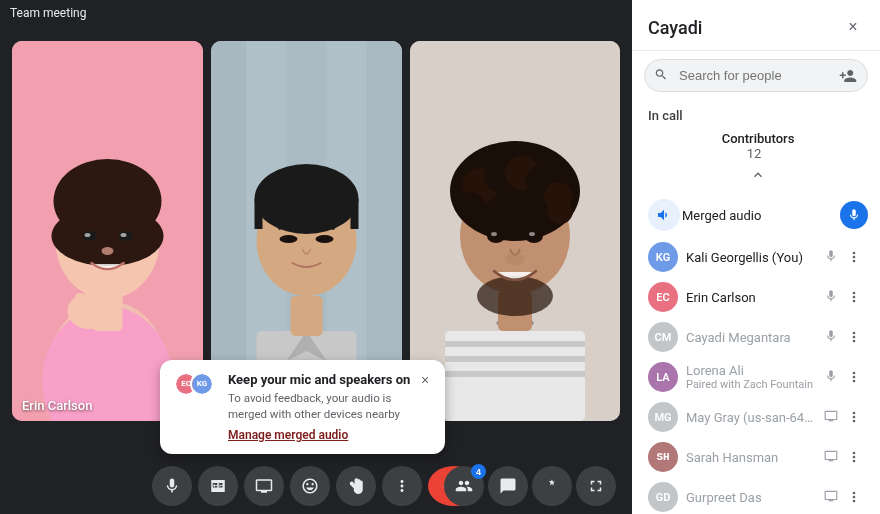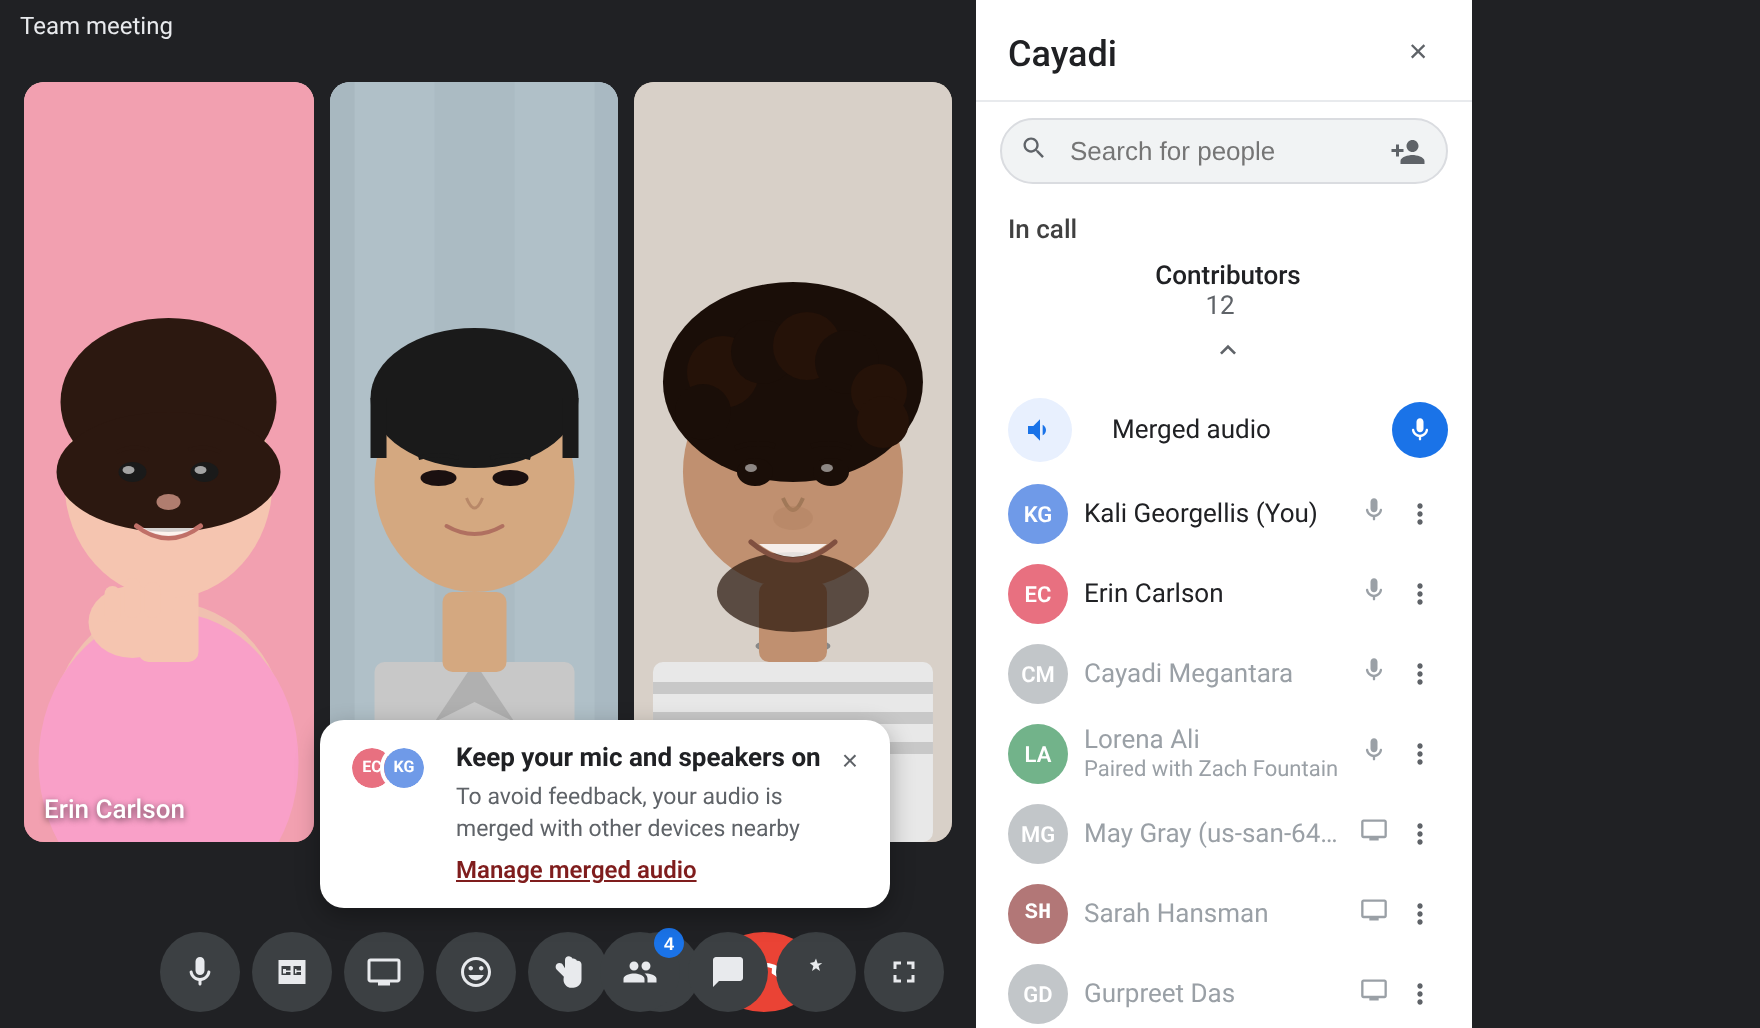--- a/index.html
+++ b/index.html
@@ -308,21 +308,21 @@
       display: flex;
       align-items: center;
       justify-content: center;
       border-radius: 50%;
     }
 
     .merged-audio-row {
       display: flex;
       align-items: center;
       padding: 6px 12px 6px 16px;
-      gap: 20px;
+      gap: 2px;
     }
 
     .merged-audio-icon {
       width: 32px;
       height: 32px;
       border-radius: 50%;
       background: #e8f0fe;
       display: flex;
       align-items: center;
       justify-content: center;
@@ -433,21 +433,21 @@
       top: 6px;
       left: 10px;
       color: #e8eaed;
       font-size: 12px;
       z-index: 2;
     }
   </style>
 </head>
 <body>
 
-<div style="display:flex; width:736px; height:514px;">
+<div style="display:flex; width:880px; height:514px;">
 
   <div class="main-area" style="flex:1; flex-direction:column;">
 
     <div class="title-bar">Team meeting</div>
 
     <div class="video-grid">
 
       <div class="video-tile woman-shape" style="position:relative;">
 
         <svg viewBox="0 0 200 380" style="position:absolute;width:100%;height:100%;" preserveAspectRatio="xMidYMid slice">
@@ -755,21 +755,21 @@
                 <path d="M12 14c1.66 0 3-1.34 3-3V5c0-1.66-1.34-3-3-3S9 3.34 9 5v6c0 1.66 1.34 3 3 3zm5.91-3c-.49 0-.9.36-.98.85C16.52 14.2 14.47 16 12 16s-4.52-1.8-4.93-4.15c-.08-.49-.49-.85-.98-.85-.61 0-1.09.54-1 1.14.49 3 2.89 5.35 5.91 5.78V20c0 .55.45 1 1 1s1-.45 1-1v-2.08c3.02-.43 5.42-2.78 5.91-5.78.1-.6-.39-1.14-1-1.14z"></path>
               </svg></span>
       <button class="more-btn">
               <svg width="16" height="16" viewBox="0 0 24 24" fill="#5f6368">
                 <path d="M12 8c1.1 0 2-.9 2-2s-.9-2-2-2-2 .9-2 2 .9 2 2 2zm0 2c-1.1 0-2 .9-2 2s.9 2 2 2 2-.9 2-2-.9-2-2-2zm0 6c-1.1 0-2 .9-2 2s.9 2 2 2 2-.9 2-2-.9-2-2-2z"></path>
               </svg>
             </button>
     </div>
   </div>
         <div class="participant-row dimmed">
-    <div class="avatar-placeholder" style="background:#15803d; opacity:0.6;">
+    <div class="avatar-placeholder" style="background:#701a75; opacity:0.6;">
       LA
     </div>
     <div class="participant-info">
       <div class="participant-name">Lorena Ali</div>
       <div class="participant-sub">Paired with Zach Fountain</div>
     </div>
     <div class="participant-actions">
       <span class="participant-mic-icon"><svg width="14" height="14" viewBox="0 0 24 24" fill="#9aa0a6">
                 <path d="M12 14c1.66 0 3-1.34 3-3V5c0-1.66-1.34-3-3-3S9 3.34 9 5v6c0 1.66 1.34 3 3 3zm5.91-3c-.49 0-.9.36-.98.85C16.52 14.2 14.47 16 12 16s-4.52-1.8-4.93-4.15c-.08-.49-.49-.85-.98-.85-.61 0-1.09.54-1 1.14.49 3 2.89 5.35 5.91 5.78V20c0 .55.45 1 1 1s1-.45 1-1v-2.08c3.02-.43 5.42-2.78 5.91-5.78.1-.6-.39-1.14-1-1.14z"></path>
               </svg></span>

